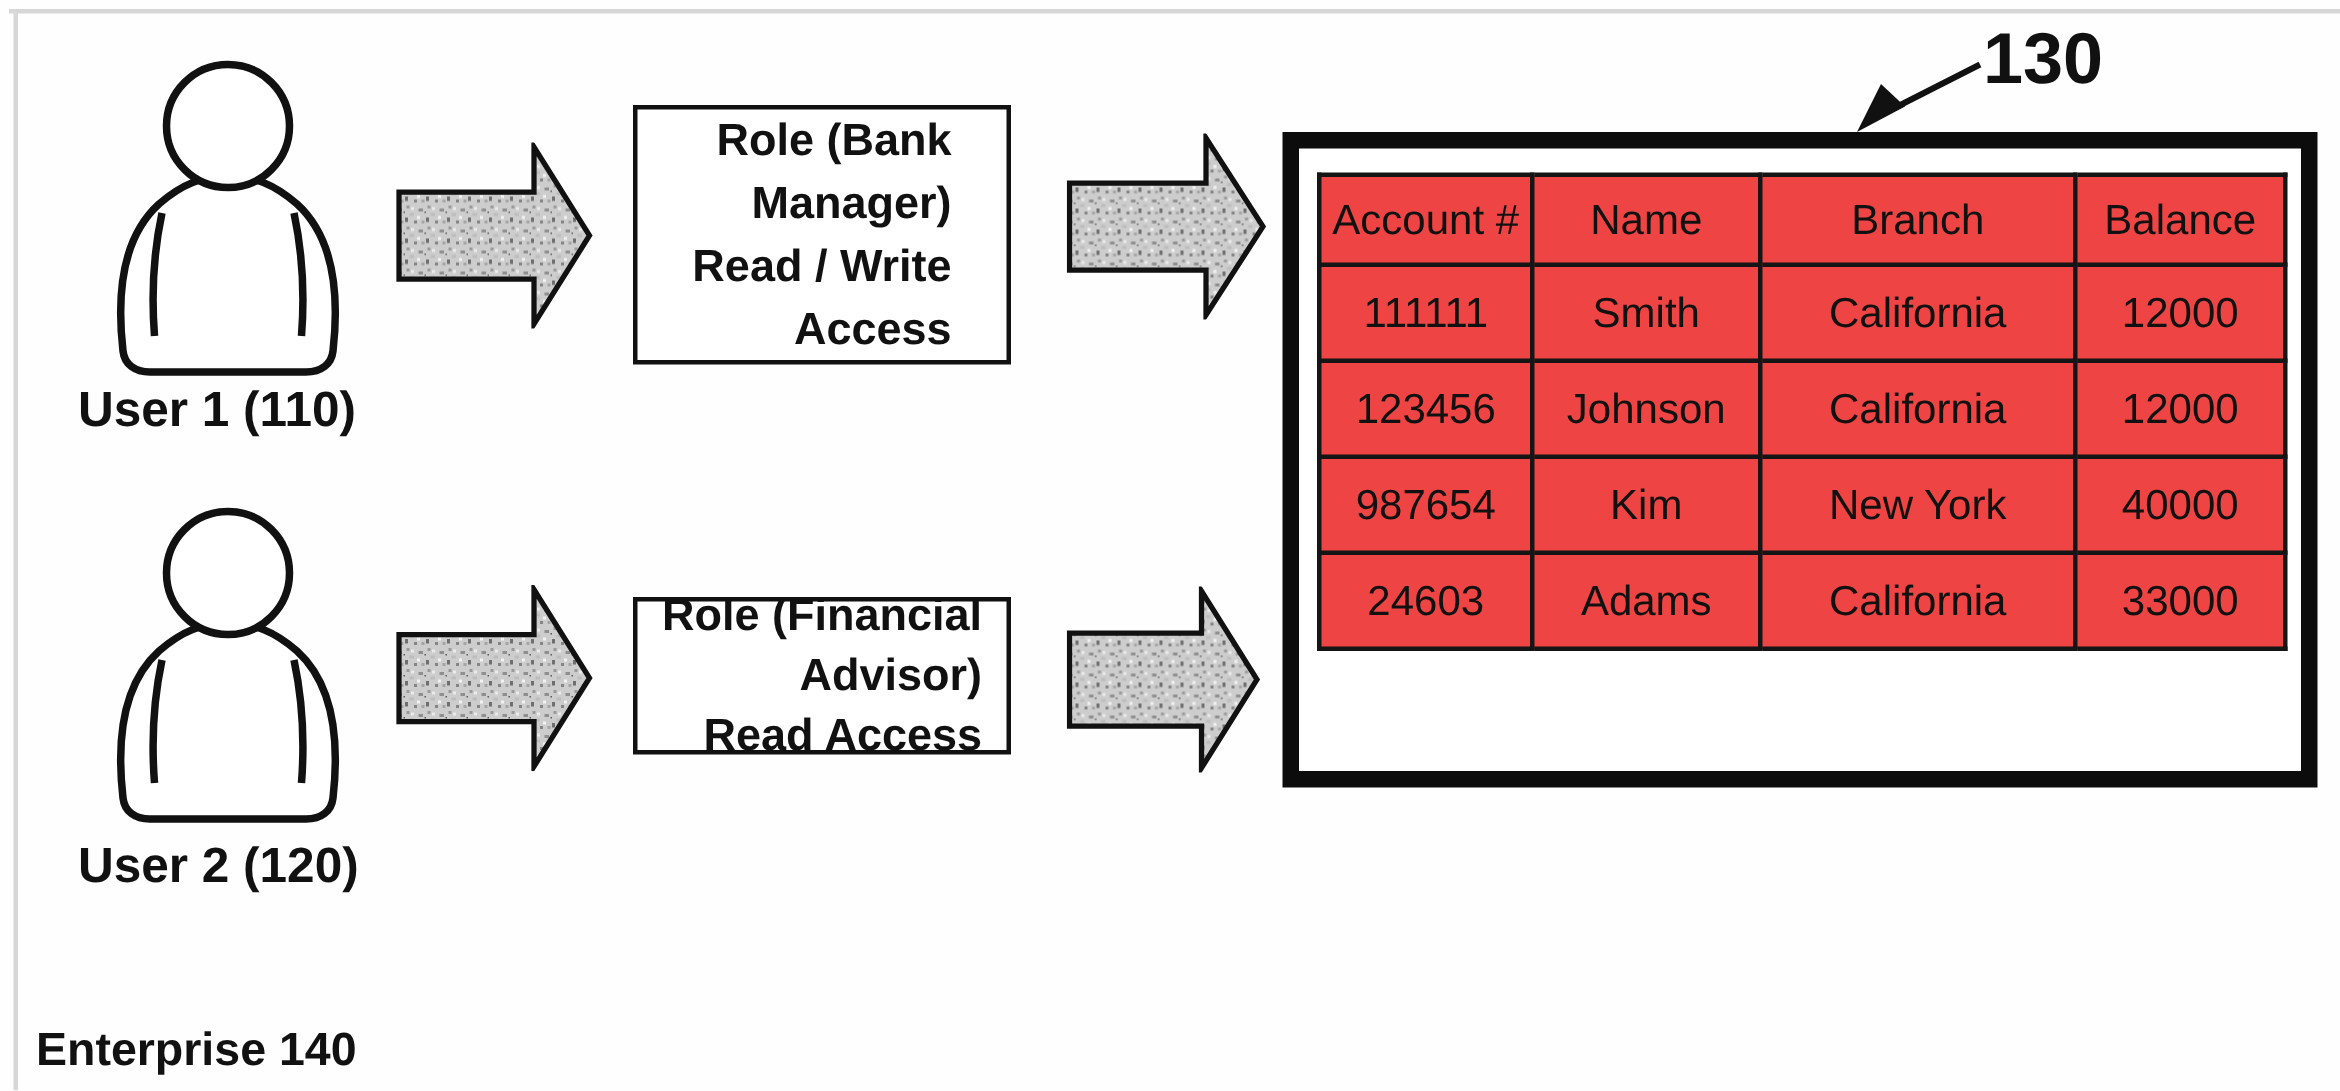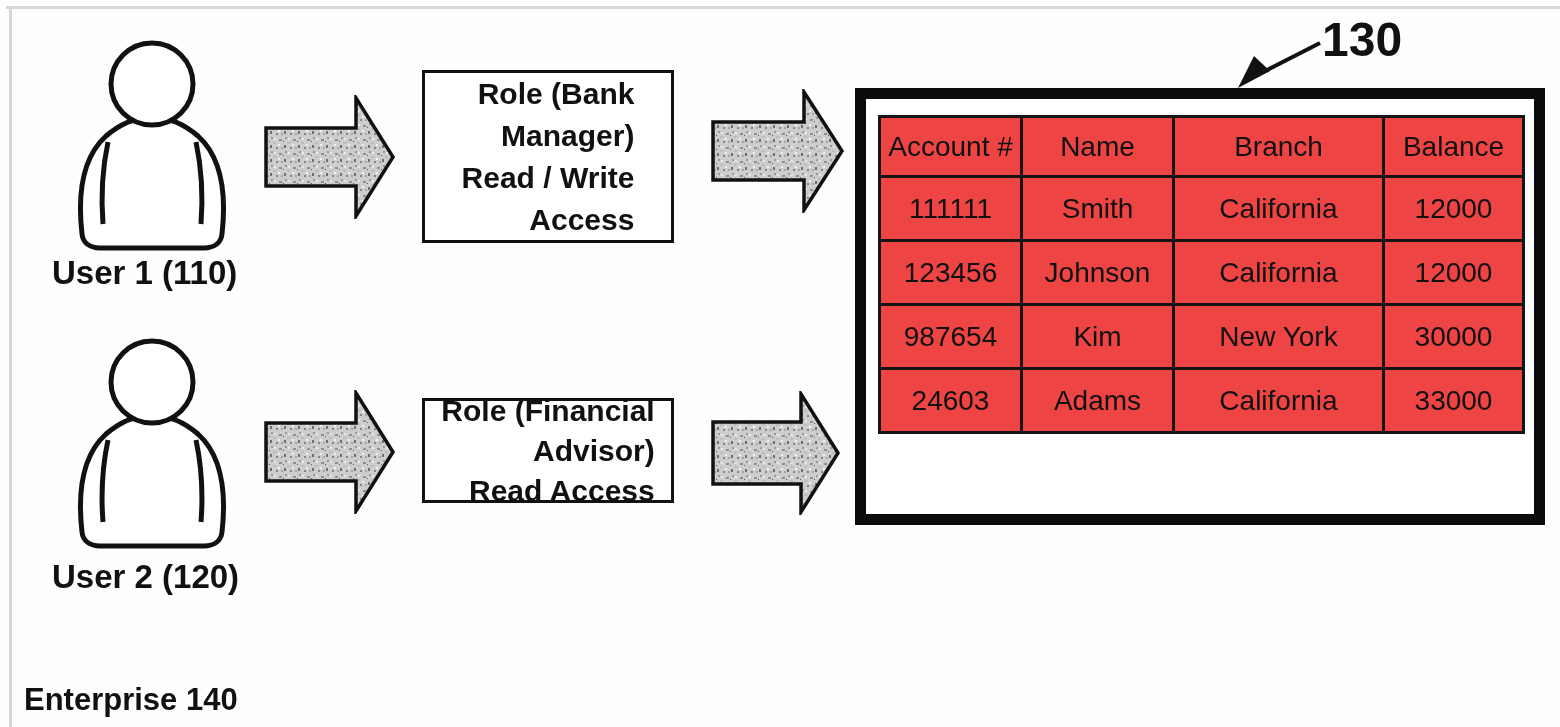--- a/index.html
+++ b/index.html
@@ -163,21 +163,21 @@
       <tr>
         <td>123456</td>
         <td>Johnson</td>
         <td>California</td>
         <td>12000</td>
       </tr>
       <tr>
         <td>987654</td>
         <td>Kim</td>
         <td>New York</td>
-        <td>30000</td>
+        <td>40000</td>
       </tr>
       <tr>
         <td>24603</td>
         <td>Adams</td>
         <td>California</td>
         <td>33000</td>
       </tr>
     </tbody>
       </table>
   </div>

